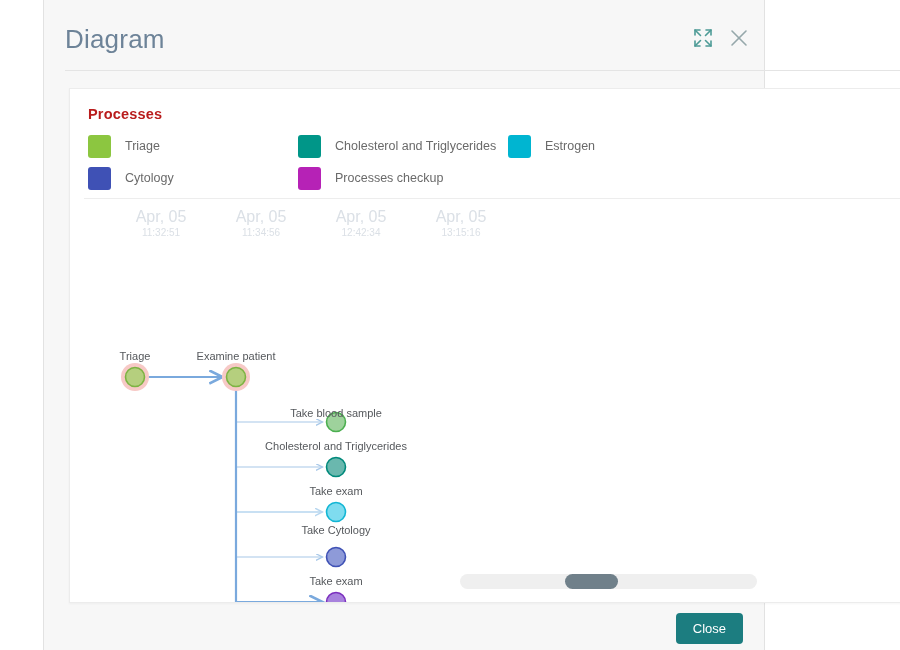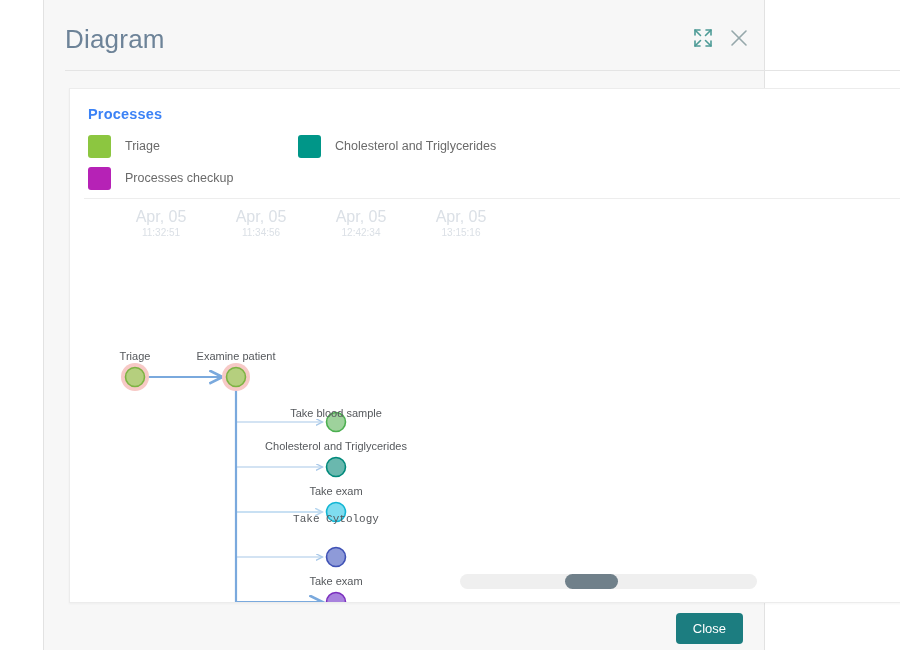--- a/index.html
+++ b/index.html
@@ -83,21 +83,21 @@
     overflow: hidden;
   }
 
   
   .legend-title {
     position: absolute;
     left: 18px;
     top: 17px;
     font-size: 14.5px;
     font-weight: bold;
-    color: #3b82f6;
+    color: #b91c1c;
     letter-spacing: .2px;
   }
   .legend-grid {
     position: absolute;
     left: 18px;
     top: 41px;
     width: 820px;
   }
   .legend-row {
     display: flex;
@@ -257,22 +257,30 @@
     <div class="legend-grid">
       <div class="legend-row">
         <div class="legend-item" style="width:210px">
           <span class="legend-swatch" style="background:#8cc640"></span>
           <span class="legend-label">Triage</span>
         </div>
         <div class="legend-item" style="width:210px">
           <span class="legend-swatch" style="background:#009688"></span>
           <span class="legend-label">Cholesterol and Triglycerides</span>
         </div>
+        <div class="legend-item">
+          <span class="legend-swatch" style="background:#00b5d1"></span>
+          <span class="legend-label">Estrogen</span>
+        </div>
       </div>
       <div class="legend-row">
+        <div class="legend-item" style="width:210px">
+          <span class="legend-swatch" style="background:#3f51b5"></span>
+          <span class="legend-label">Cytology</span>
+        </div>
         <div class="legend-item" style="width:210px">
           <span class="legend-swatch" style="background:#b622b6"></span>
           <span class="legend-label">Processes checkup</span>
         </div>
       </div>
     </div>
 
     <div class="legend-sep"></div>
 
     <div class="timeline">
@@ -327,21 +335,21 @@
             <circle cx="266" cy="347" r="9.5" fill="#a882dd" stroke="#7b2fbe" stroke-width="1.6" style="cursor: pointer;"></circle>
             <circle cx="366" cy="393" r="9.5" fill="#cc74cc" stroke="#a81fa8" stroke-width="1.6" style="cursor: pointer;"></circle>
           </g>
         </svg>
       <div id="graph-labels">
           <div class="node-label" style="left: 65px; top: 95px;">Triage</div>
           <div class="node-label" style="left: 166px; top: 95px;">Examine patient</div>
           <div class="node-label" style="left: 266px; top: 152px;">Take blood sample</div>
           <div class="node-label" style="left: 266px; top: 185px;">Cholesterol and Triglycerides</div>
           <div class="node-label" style="left: 266px; top: 230px;">Take exam</div>
-          <div class="node-label" style="left: 266px; top: 258px; font-family: Liberation Mono, monospace;">Take Cytology</div>
+          <div class="node-label" style="left: 266px; top: 269px;">Take Cytology</div>
           <div class="node-label" style="left: 266px; top: 320px;">Take exam</div>
         </div>
     </div>
 
     <div class="hscroll-track">
       <div class="hscroll-thumb"></div>
     </div>
 
   </div>
 

